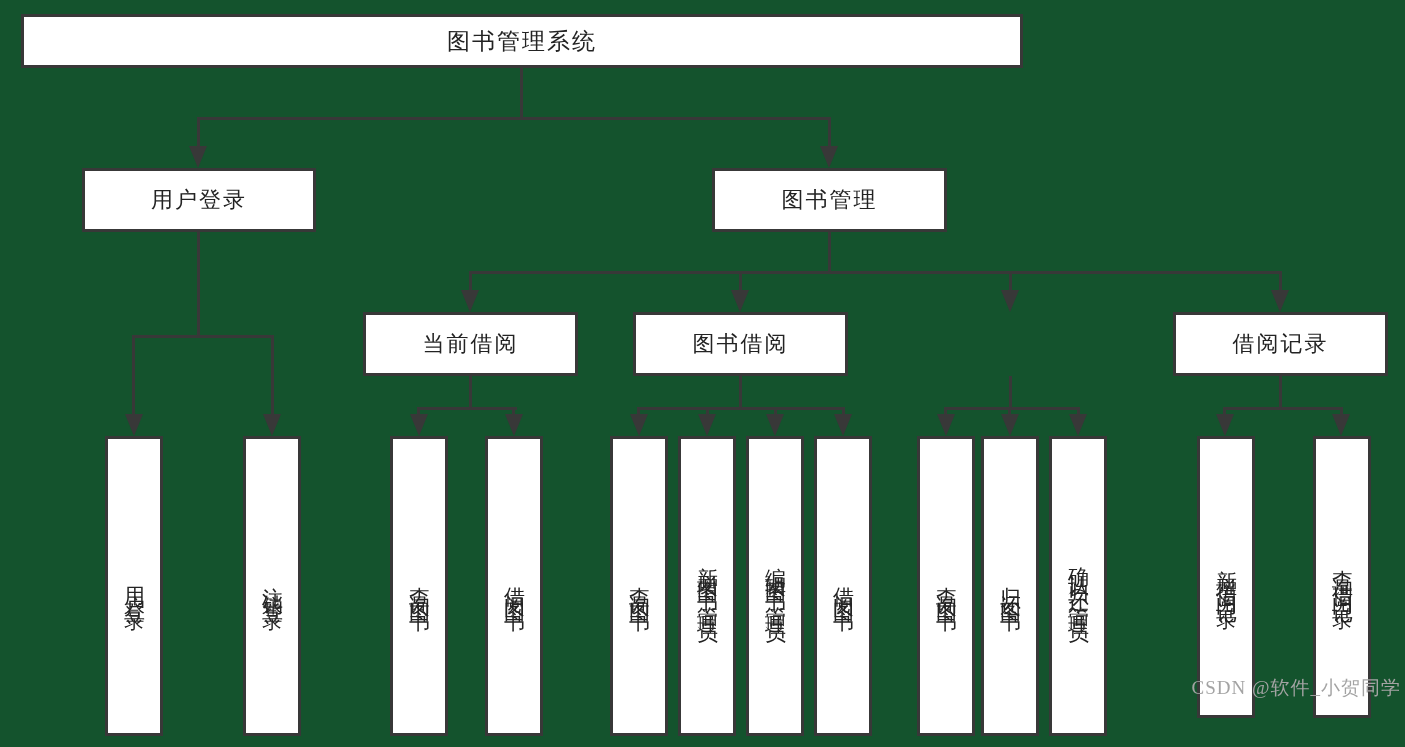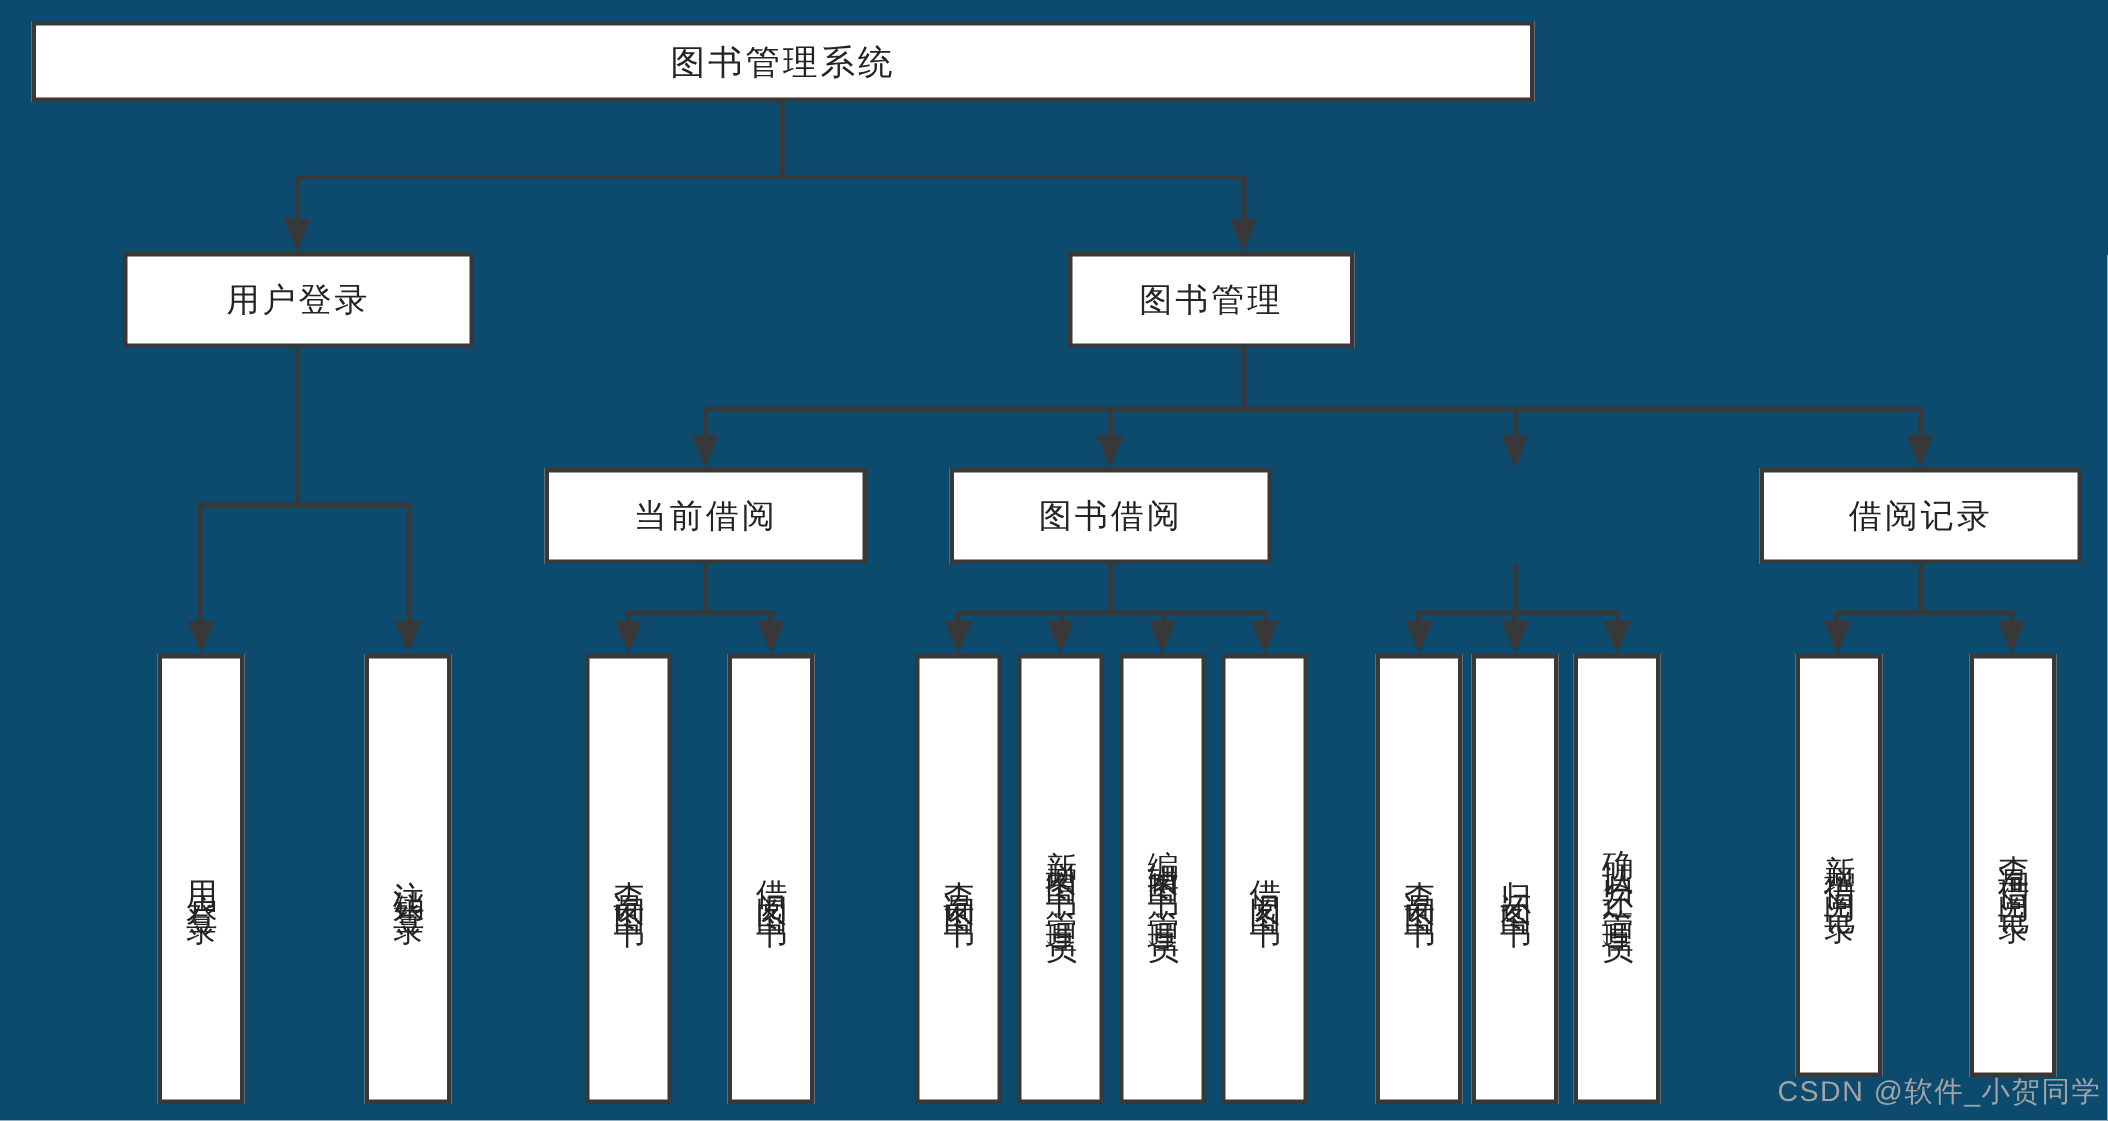--- a/index.html
+++ b/index.html
@@ -1,20 +1,20 @@
 <!DOCTYPE html>
 <html><head>
 <meta charset="utf-8">
 <style>
   html,body{margin:0;padding:0;background:#ffffff;}
   #stage{
     position:relative;
     width:1405px;height:747px;
-    background:#0c4a6e;
-    font-family:Liberation Sans, sans-serif;
+    background:#14532d;
+    font-family:Liberation Serif, serif;
     overflow:hidden;
   }
   .box{
     position:absolute;
     box-sizing:border-box;
     border:3px solid #383838;
     background:#ffffff;
     display:flex;
     align-items:center;
     justify-content:center;
@@ -44,21 +44,21 @@
   }
   .ln{position:absolute;background:#383838;}
   .arr{
     position:absolute;width:0;height:0;
     border-left:9px solid transparent;
     border-right:9px solid transparent;
     border-top:22px solid #383838;
   }
   .watermark{
     position:absolute;
-    right:4px;top:715px;
+    right:4px;top:675px;
     color:#a3a3a3;
     font-size:19px;
     letter-spacing:1px;
     z-index:10;
     white-space:nowrap;
   }
 </style>
 </head>
 <body>
 
@@ -71,21 +71,21 @@
   <div class="ln" style="left:520px;top:68px;width:3px;height:52px"></div>
   <div class="ln" style="left:197px;top:117px;width:634px;height:3px"></div>
   <div class="ln" style="left:197px;top:120px;width:3px;height:31px"></div>
   <div class="arr" style="left:189px;top:146px"></div>
   <div class="ln" style="left:828px;top:120px;width:3px;height:31px"></div>
   <div class="arr" style="left:820px;top:146px"></div>
 
   <div class="box" style="left:82px;top:168px;width:234px;height:64px">
     <span>用户登录</span>
   </div>
-  <div class="box" style="left:712px;top:168px;width:191px;height:64px">
+  <div class="box" style="left:712px;top:168px;width:235px;height:64px">
     <span>图书管理</span>
   </div>
 
   <div class="ln" style="left:197px;top:232px;width:3px;height:106px"></div>
   <div class="ln" style="left:132px;top:335px;width:142px;height:3px"></div>
   <div class="ln" style="left:132px;top:338px;width:3px;height:77px"></div>
   <div class="arr" style="left:125px;top:414px"></div>
   <div class="ln" style="left:271px;top:338px;width:3px;height:77px"></div>
   <div class="arr" style="left:263px;top:414px"></div>
 

